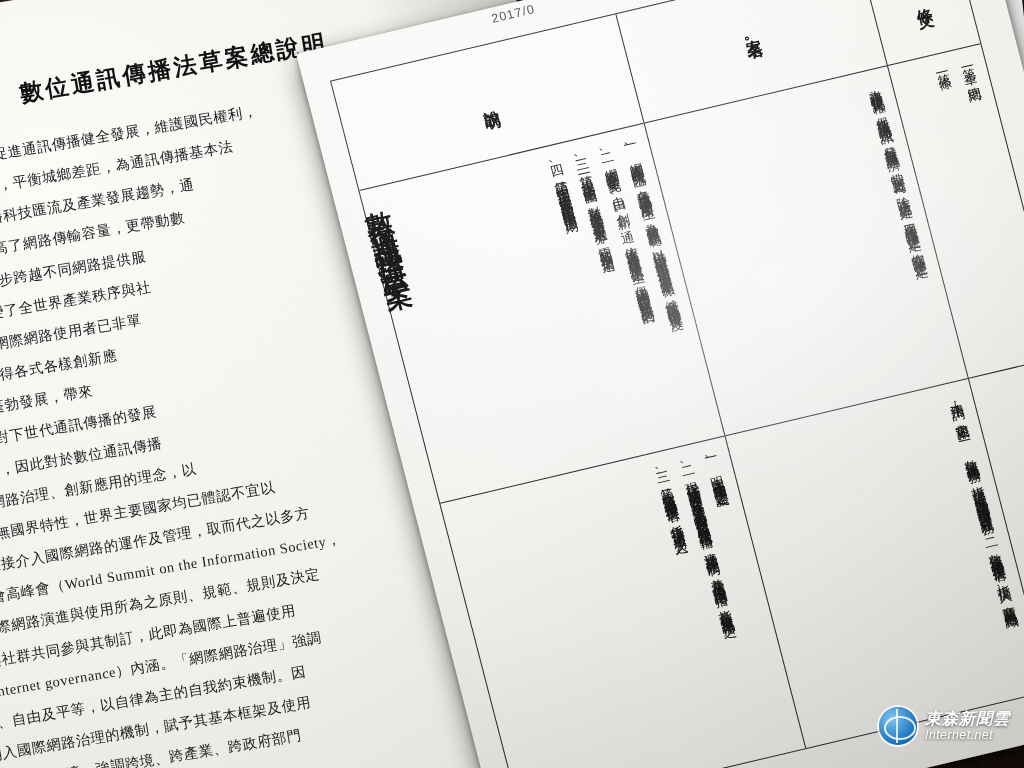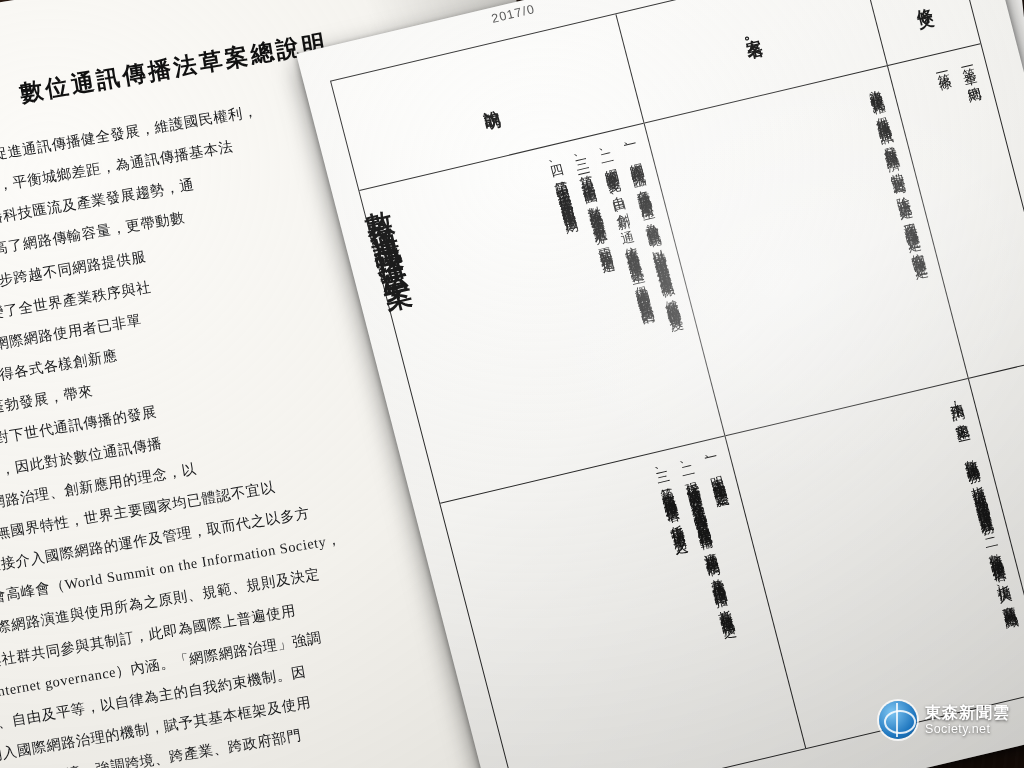--- a/index.html
+++ b/index.html
@@ -229,27 +229,28 @@
     left: 150px; top: 120px;
     width: 520px; height: 420px;
     background: radial-gradient(closest-side, rgba(255,255,255,.55), rgba(255,255,255,0));
     pointer-events: none;
   }
 
   
   #watermark {
     position: absolute;
     right: 14px;
-    bottom: 29px;
+    bottom: 23px;
     display: flex;
     align-items: center;
     gap: 8px;
     font-family: "Liberation Sans", sans-serif;
     color: #ffffff;
     text-shadow: 0 1px 3px rgba(0,0,0,.6);
+    font-style: italic;
   }
   .wm-globe {
     width: 38px; height: 38px;
     border-radius: 50%;
     background: radial-gradient(circle at 34% 30%, #7fc6f2, #1c74bd 65%, #12528a 100%);
     position: relative;
     box-shadow: 0 0 0 2px rgba(255,255,255,.75);
     overflow: hidden;
   }
   .wm-globe::before {
@@ -363,17 +364,17 @@
     </div>
     <div class="sheet-grain"></div>
     <div class="glare"></div>
     <div class="right-shade"></div>
   </div>
 
   <div id="watermark">
     <div class="wm-globe"></div>
     <div class="wm-texts">
       <div class="wm-top">東森新聞雲</div>
-      <div class="wm-bot">Society.net</div>
+      <div class="wm-bot">Internet.net</div>
     </div>
   </div>
 
 </div>
 
 </body></html>

